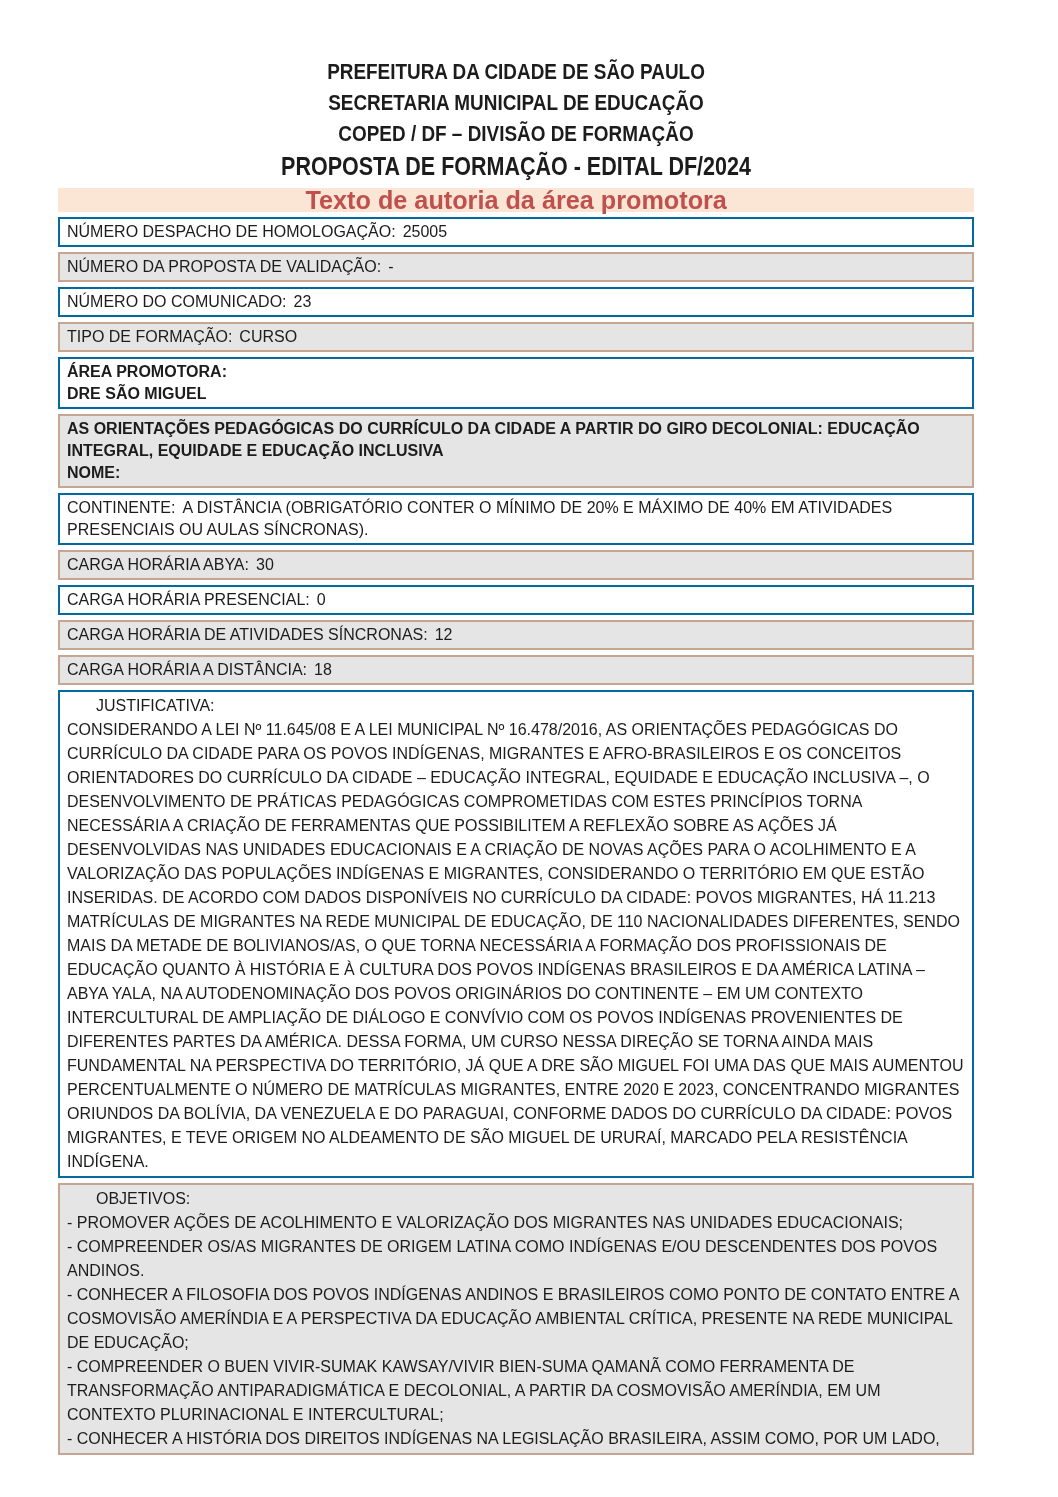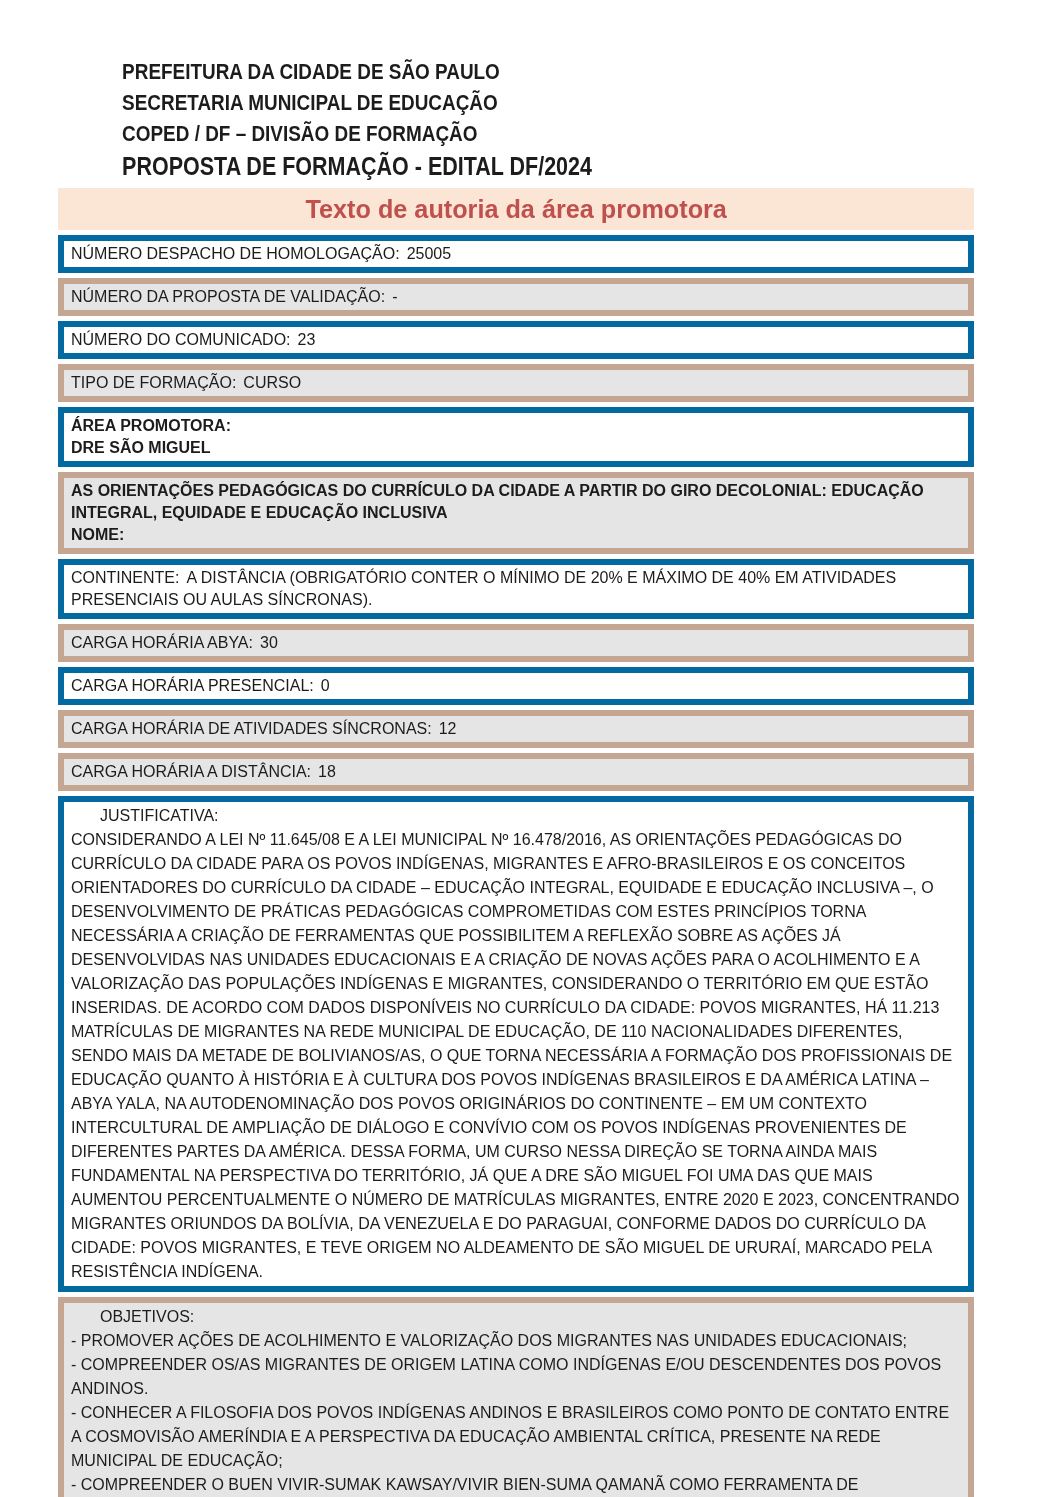--- a/index.html
+++ b/index.html
@@ -8,53 +8,53 @@
     width: 1058px;
     height: 1497px;
     overflow: hidden;
     background: #ffffff;
     font-family: "Liberation Sans", sans-serif;
     color: #1c1c1c;
   }
   .content { padding: 56px 58px 0 58px; width: 916px; box-sizing: content-box; }
 
   
-  .doc-header { }
+  .doc-header { text-align: center; }
   .hline {
     font-weight: bold;
     font-size: 22px;
     line-height: 31px;
     white-space: nowrap;
     transform: scaleX(0.86);
     transform-origin: 50% 50%;
     letter-spacing: 0px;
   }
   .hline.big { font-size: 25px; line-height: 35px; }
 
   
   .banner {
     margin-top: 4px;
-    height: 42px;
+    height: 24px;
     background: #fbe5d5;
     display: flex;
     align-items: center;
     justify-content: center;
   }
   .banner-text {
     color: #c0504d;
     font-weight: bold;
     font-size: 26px;
     transform: scaleX(0.97);
     white-space: nowrap;
   }
 
   
   .row {
     margin-top: 5px;
-    border: 6px solid #0369a1;
+    border: 2px solid #0369a1;
     background: #ffffff;
     padding: 2px 7px;
     font-size: 16px;
     line-height: 22px;
   }
   .row.peach { background: #e5e5e5; border-color: #c5a692; }
   .row .val { margin-left: 7px; }
   .row.bold { font-weight: bold; }
   .block-label { display: block; }
   .para { line-height: 24px; }

